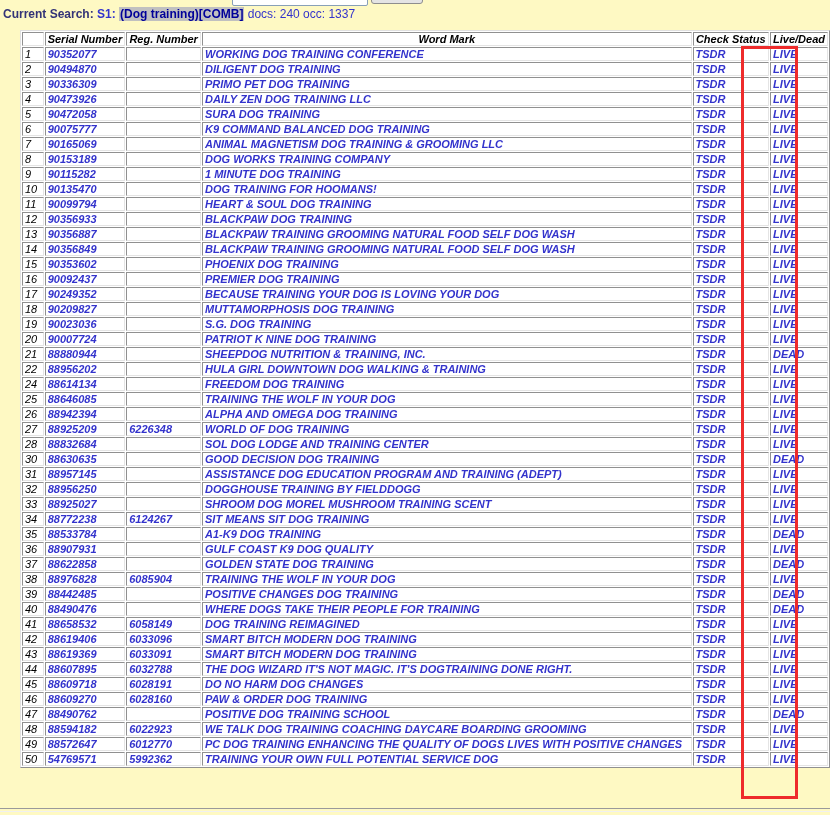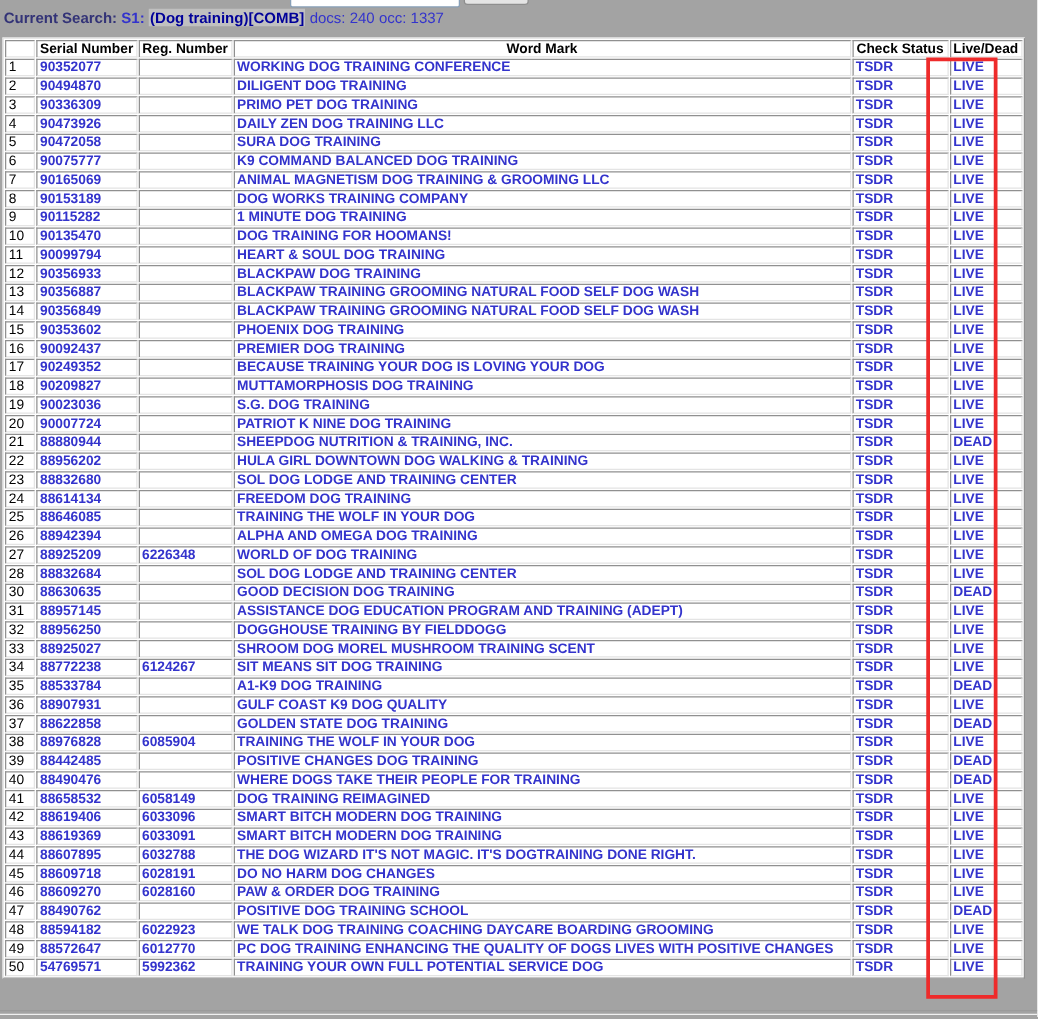--- a/index.html
+++ b/index.html
@@ -1,35 +1,35 @@
 <!DOCTYPE html>
 <html style="--link: #3333cc; --navy: #333377; --hibox: #ee2b2b; --markbg: #c0c0c0;"><head>
 <meta charset="utf-8">
 <style>
   html,body{margin:0;padding:0;background:#fff;}
   .page{position:relative;width:830px;height:815px;overflow:hidden;
-        font-family:"Liberation Sans",sans-serif;background:#a3a3a3;}
+        font-family:"Liberation Sans",sans-serif;background:#fef9c3;}
 
   
   .cut-input{position:absolute;left:232px;top:-15px;width:134px;height:19px;
              background:#fff;border:1px solid #88a0b8;border-radius:2px;}
   .cut-button{position:absolute;left:371px;top:-16px;width:50px;height:18px;
               background:#e4e4e4;border:1px solid #8e8e8e;border-radius:3px;}
 
   
   .cursearch{position:absolute;left:3px;top:7px;font-size:12px;white-space:nowrap;}
   .cs-label{color:var(--navy,#333377);font-weight:bold;}
   .cs-id{color:var(--link,#3333cc);font-weight:bold;}
   .cs-query{color:#000099;font-weight:bold;background:var(--markbg,#c0c0c0);padding:0 1px;}
   .cs-stats{color:var(--link,#3333cc);}
 
   
-  table.results{position:absolute;left:2px;top:30px;border-collapse:separate;
+  table.results{position:absolute;left:20px;top:30px;border-collapse:separate;
         border-spacing:1px;table-layout:fixed;background:#fff;
-        border:1px solid;border-color:#e0e0e0 #909090 #909090 #e0e0e0;}
+        border:1px solid;border-color:#e0e0e0 #909090 #909090 #e0e0e0;font-style:italic;}
   table.results th, table.results td{
         box-sizing:border-box;height:14px;padding:0 2px;font-size:11px;line-height:12px;
         white-space:nowrap;overflow:hidden;
         border:1px solid;border-color:#909090 #e4e4e4 #e4e4e4 #909090;}
   table.results th{font-weight:bold;color:#000;text-align:center;}
   td.num{color:#000;font-size:10px;}
   td.link{color:var(--link,#3333cc);font-weight:bold;cursor:pointer;}
   td.live{padding-left:8px;}
 
   
@@ -246,28 +246,20 @@
         </tr>
         <tr>
           <td class="num">22</td>
           <td class="link">88956202</td>
           <td class="link"></td>
           <td class="link">HULA GIRL DOWNTOWN DOG WALKING &amp; TRAINING</td>
           <td class="link">TSDR</td>
           <td class="link live">LIVE</td>
         </tr>
         <tr>
-          <td class="num">23</td>
-          <td class="link">88832680</td>
-          <td class="link"></td>
-          <td class="link">SOL DOG LODGE AND TRAINING CENTER</td>
-          <td class="link">TSDR</td>
-          <td class="link live">LIVE</td>
-        </tr>
-        <tr>
           <td class="num">24</td>
           <td class="link">88614134</td>
           <td class="link"></td>
           <td class="link">FREEDOM DOG TRAINING</td>
           <td class="link">TSDR</td>
           <td class="link live">LIVE</td>
         </tr>
         <tr>
           <td class="num">25</td>
           <td class="link">88646085</td>

